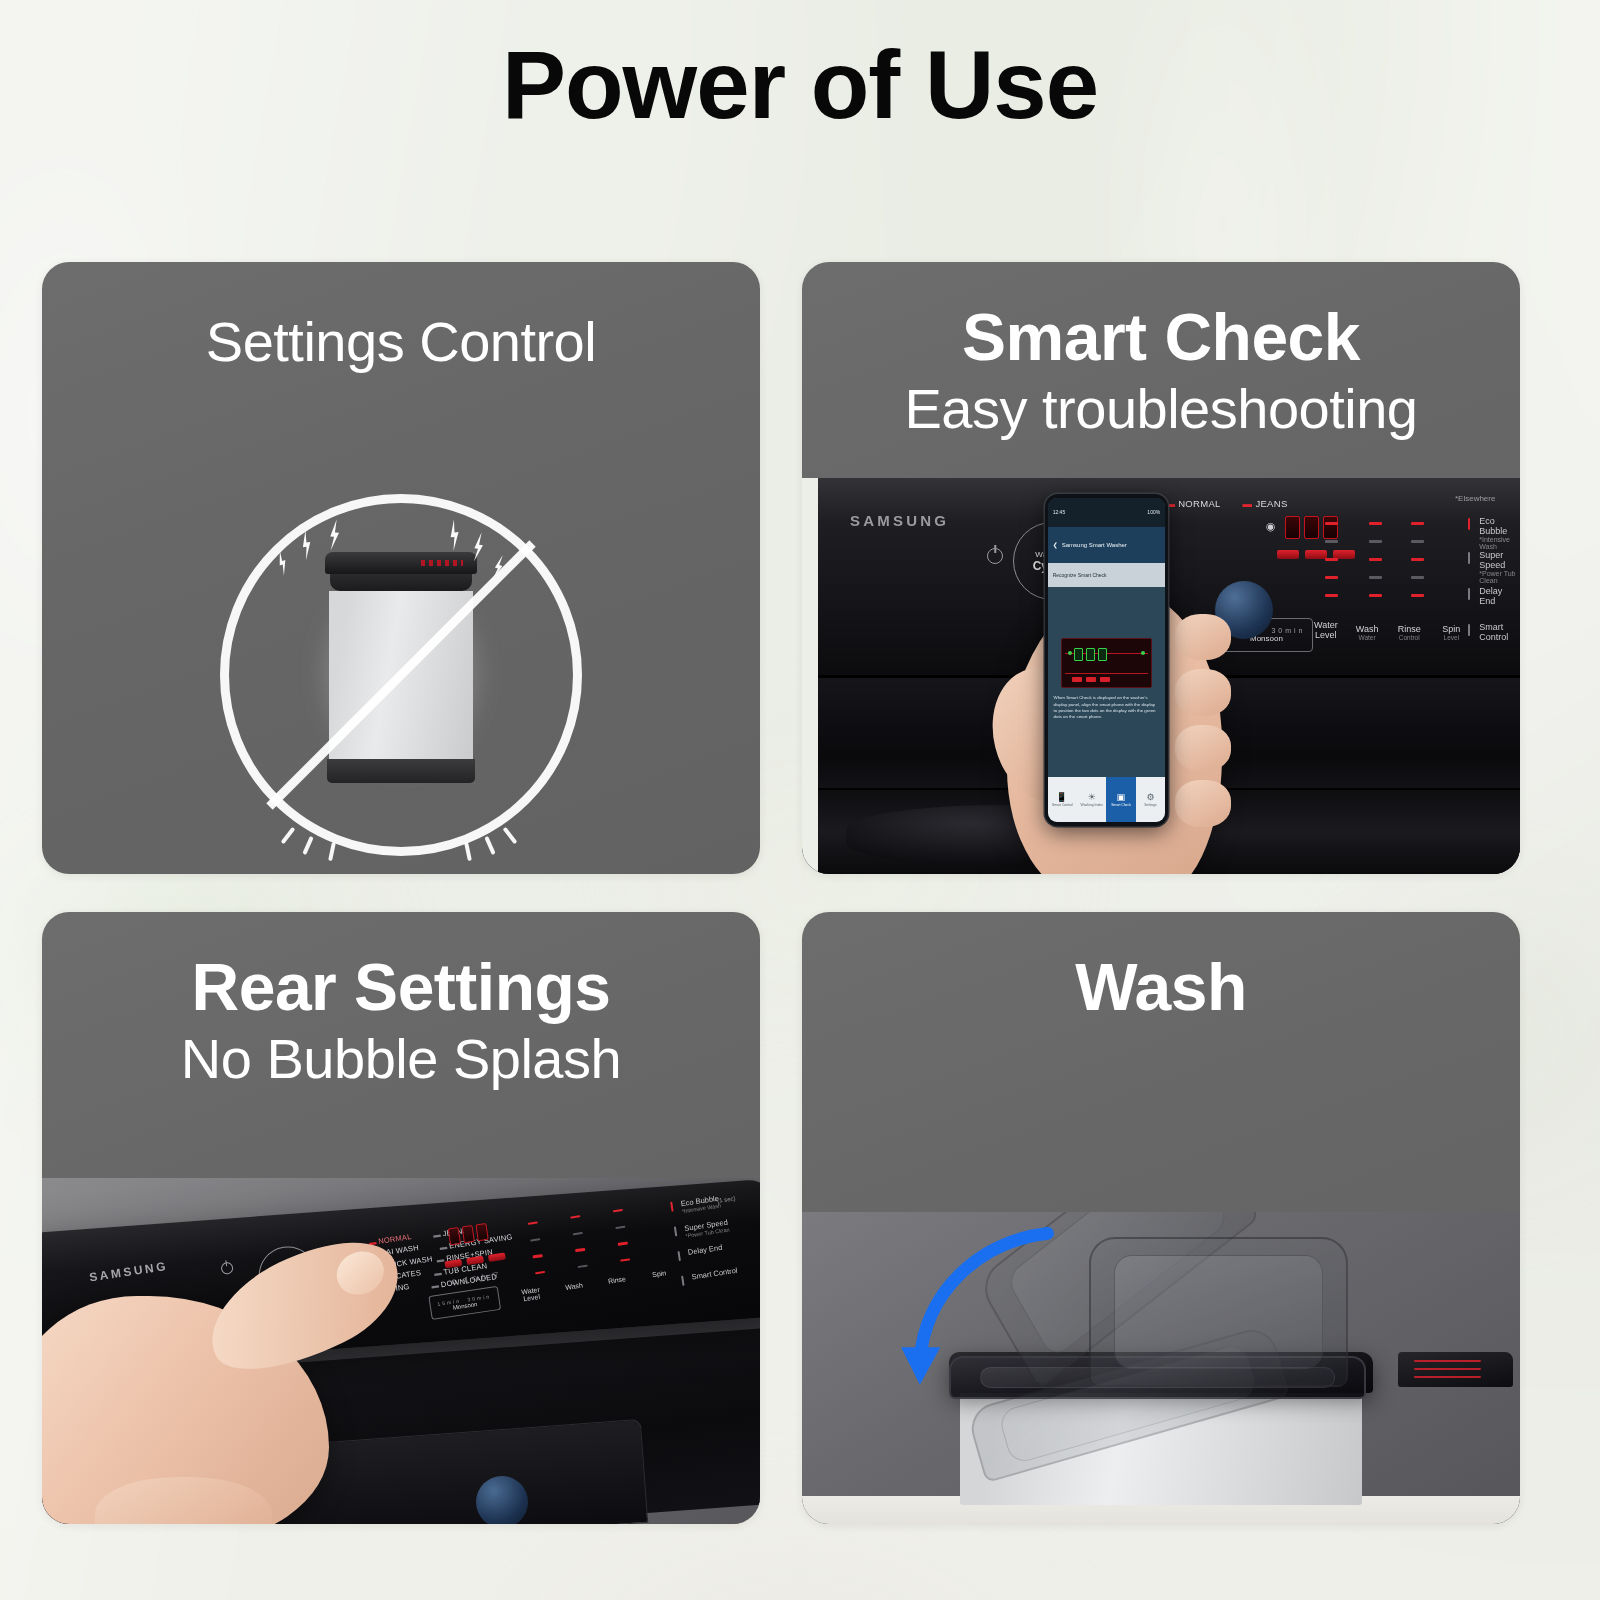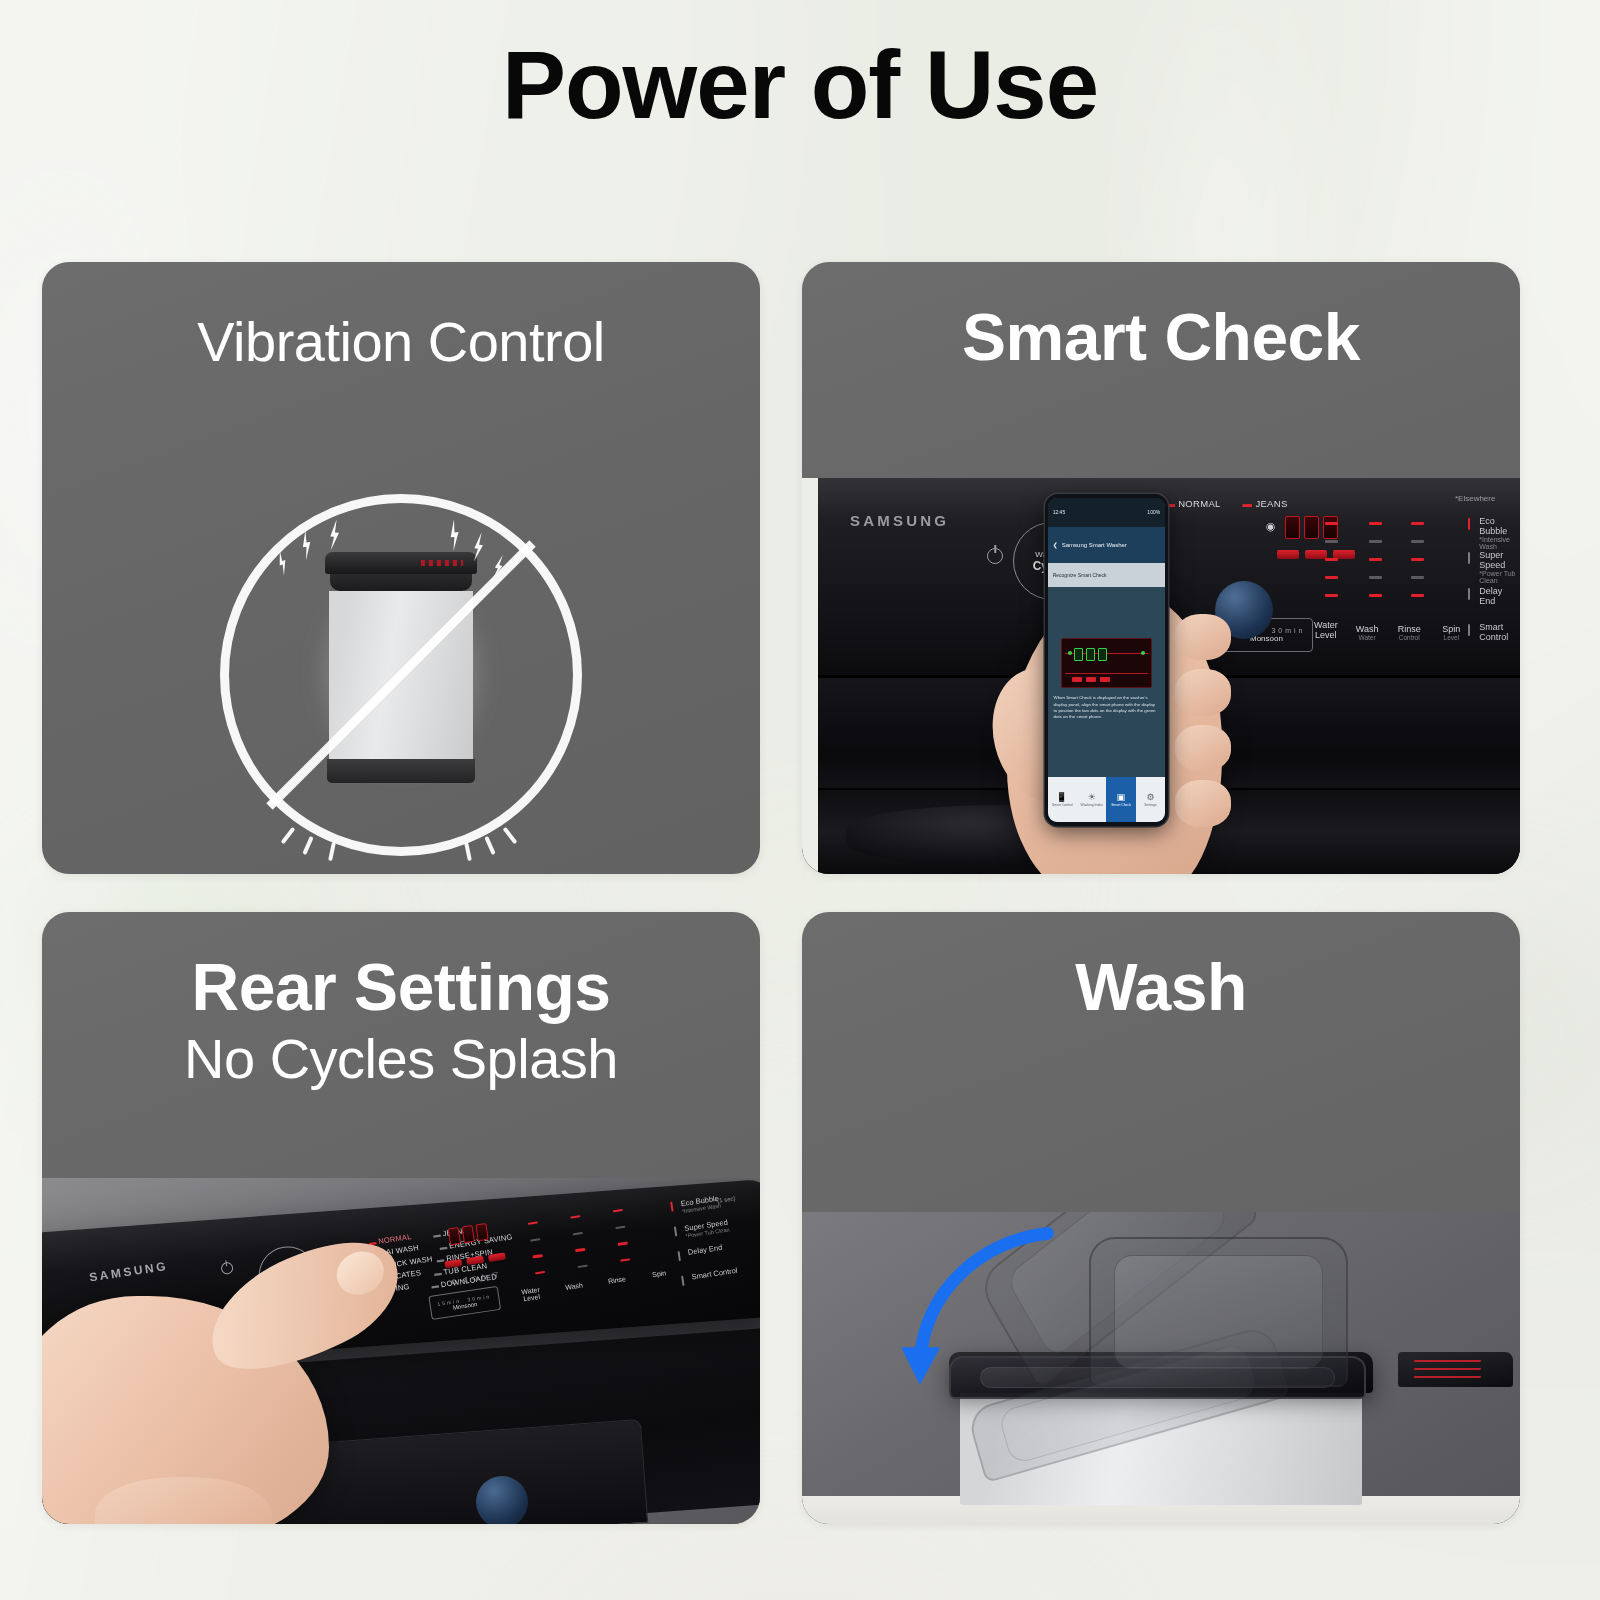--- a/index.html
+++ b/index.html
@@ -284,21 +284,21 @@
   <div class="layer l2"></div>
   <div class="layer l3"></div>
 </div>
 
 <div id="headline">Power of Use</div>
 
 <div id="grid">
 
   <div class="card">
     <div class="card-head">
-      <div class="c-sub">Vibration Control</div>
+      <div class="c-sub">Settings Control</div>
     </div>
     <div class="vrt-stage">
       <div class="vrt-wrap">
         <div class="blur-aura b2"></div>
         <div class="blur-aura"></div>
         <div class="washer1">
           <div class="w1-panel">
               <span class="leds"></span>
             </div>
           <div class="w1-lid"></div>
@@ -333,20 +333,21 @@
         <div class="tick" style="left:288px; top:332px; transform:rotate(-38deg)"></div>
         <div class="no-circle"></div>
         <div class="no-slash"></div>
       </div>
     </div>
   </div>
 
   <div class="card">
     <div class="card-head">
       <div class="c-title">Smart Check</div>
+      <div class="c-sub">Easy troubleshooting</div>
     </div>
 
     <div class="photo2">
       <div class="p2-room"></div>
       <div class="p2-panel">
         <div class="sam-logo">SAMSUNG</div>
         <div class="pw-ico"></div>
         <div class="dial">
           <b>Washing</b>
           <span>Cycles</span>
@@ -466,21 +467,21 @@
               </div>
           </div>
         </div>
       </div>
     </div>
   </div>
 
   <div class="card">
     <div class="card-head">
       <div class="c-title">Rear Settings</div>
-      <div class="c-sub">No Cycles Splash</div>
+      <div class="c-sub">No Bubble Splash</div>
     </div>
 
     <div class="photo3">
       <div class="w3-bot"></div>
       <div class="w3-gap"></div>
       <div class="w3-drawer"></div>
       <div class="w3-ball"></div>
       <div class="w3-top">
         <div class="p3-inner">
           <div class="sam3">SAMSUNG</div>

